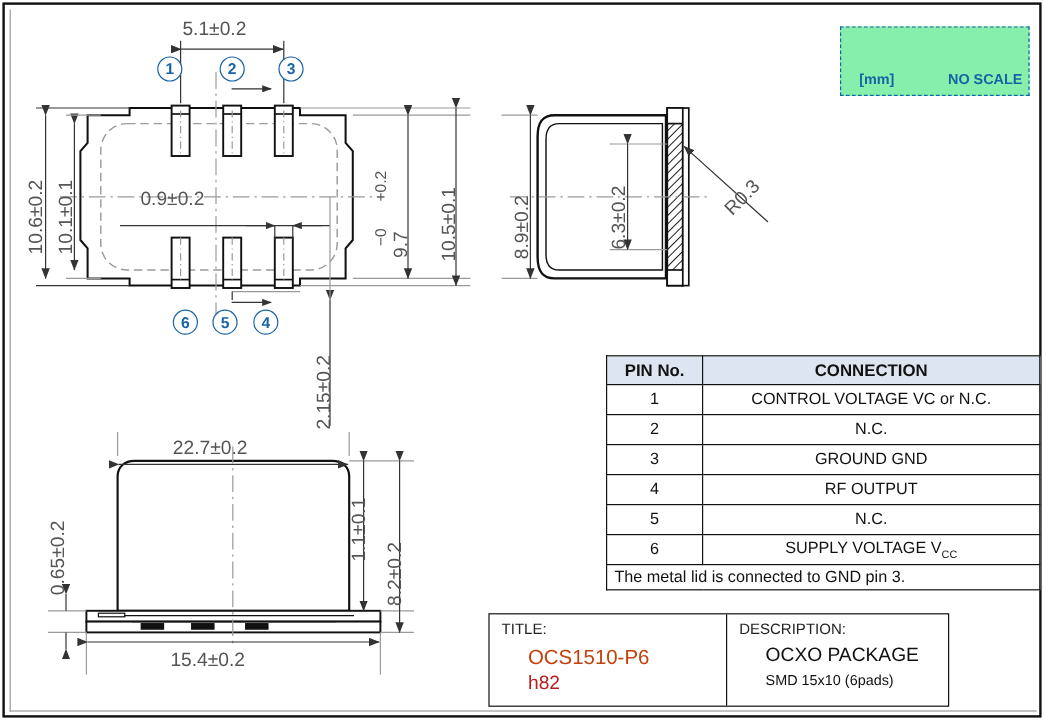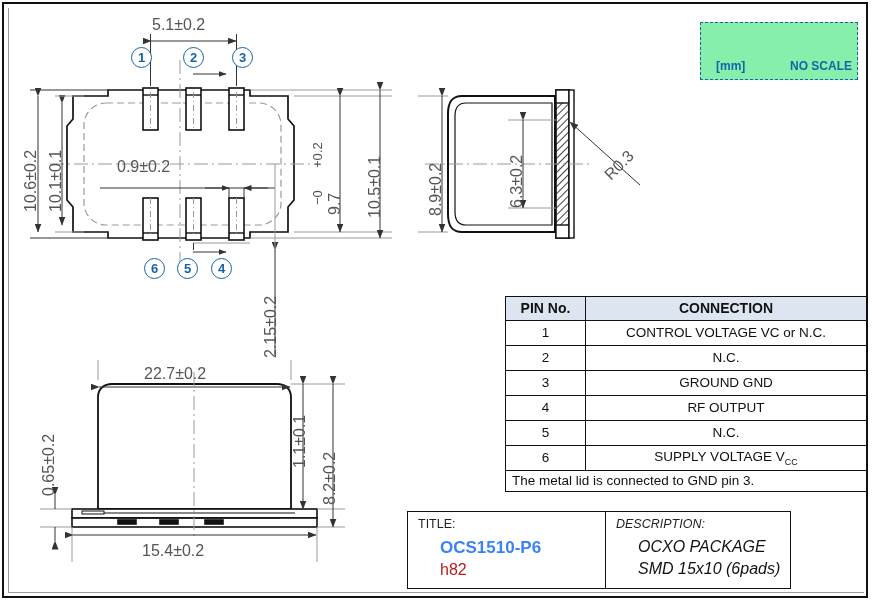--- a/index.html
+++ b/index.html
@@ -75,26 +75,26 @@
 
   
   #titleblock{
     position:absolute;left:407px;top:511px;width:384px;height:78px;
     border:1.6px solid #111;box-sizing:border-box;display:flex;background:#fff;
   }
   #titleblock .tb-cell{
     box-sizing:border-box;padding:5px 0 0 10px;position:relative;
   }
   #tb-left{width:198px;border-right:1.6px solid #111;}
-  #tb-right{flex:1;font-style:italic;}
+  #tb-right{flex:1;}
   .tb-head{font-size:12.5px;color:#222;}
-  .tb-main{font-size:17px;font-weight:bold;margin:7px 0 0 22px;color:#3b82f6;}
+  .tb-main{font-size:17px;font-weight:normal;margin:7px 0 0 22px;color:#c2410c;}
   .tb-sub{font-size:16px;margin:3px 0 0 22px;color:#b91c1c;}
   .tb-main-r{font-size:16px;margin:7px 0 0 22px;color:#111;font-weight:normal;}
-  .tb-sub-r{font-size:16px;margin:4px 0 0 22px;color:#111;}
+  .tb-sub-r{font-size:12px;margin:4px 0 0 22px;color:#111;}
 </style>
 </head>
 <body>
 
 <div id="sheet">
 
   <div class="frame-outer"></div>
   <div class="frame-inner"></div>
 
   <svg class="draw" viewBox="0 0 872 602">

